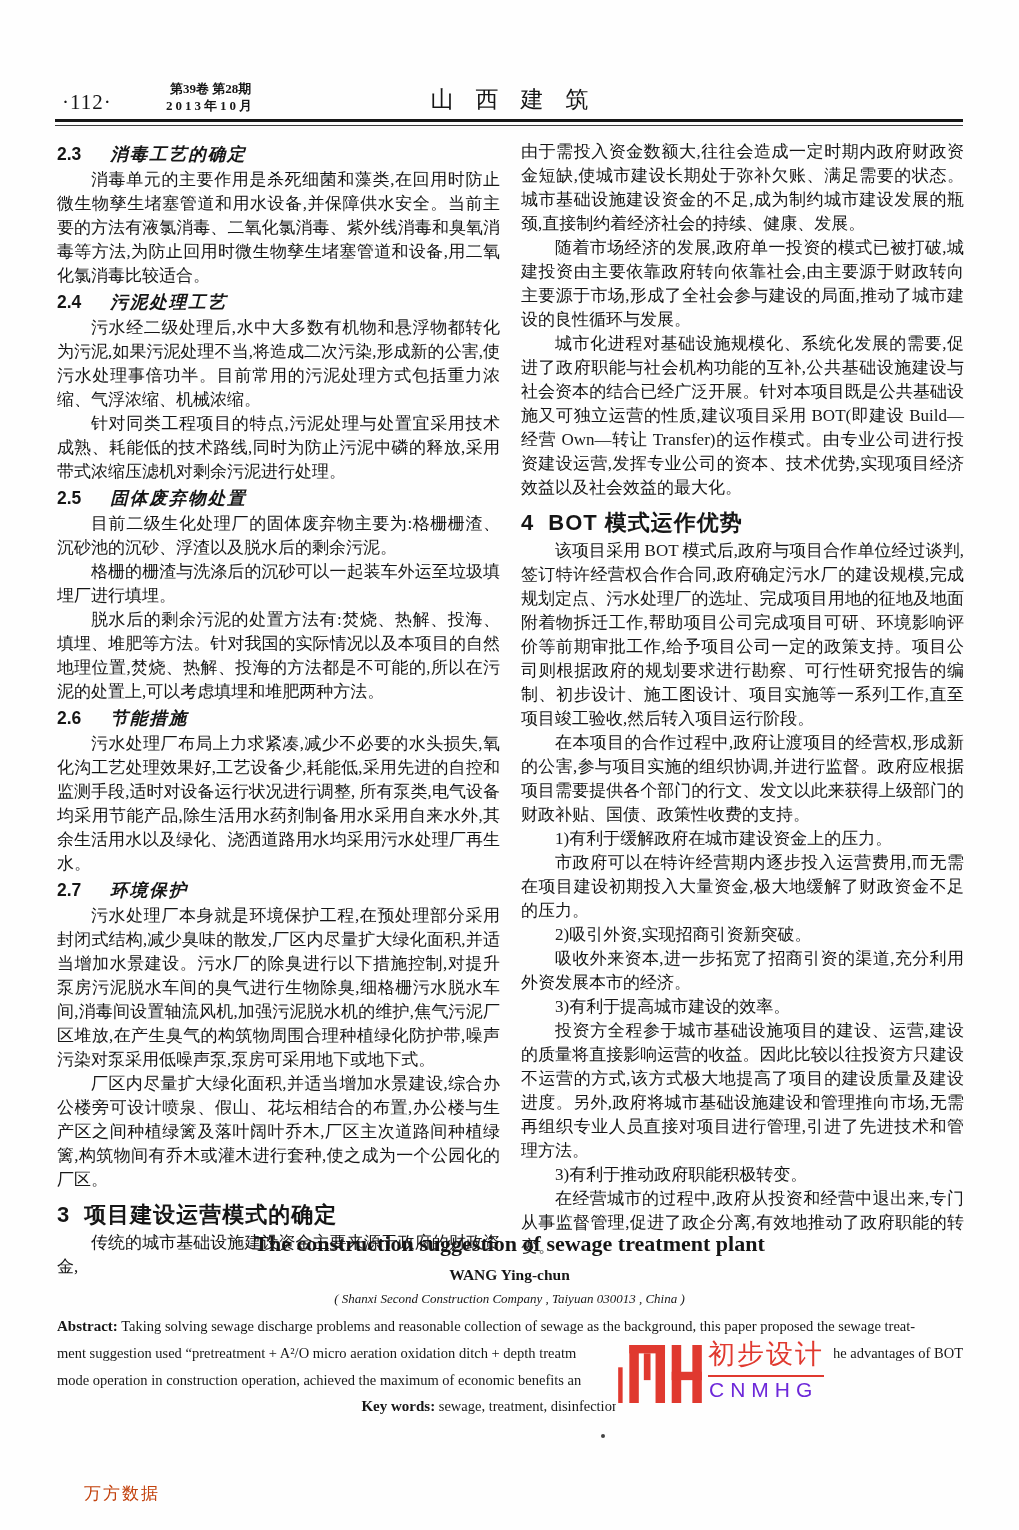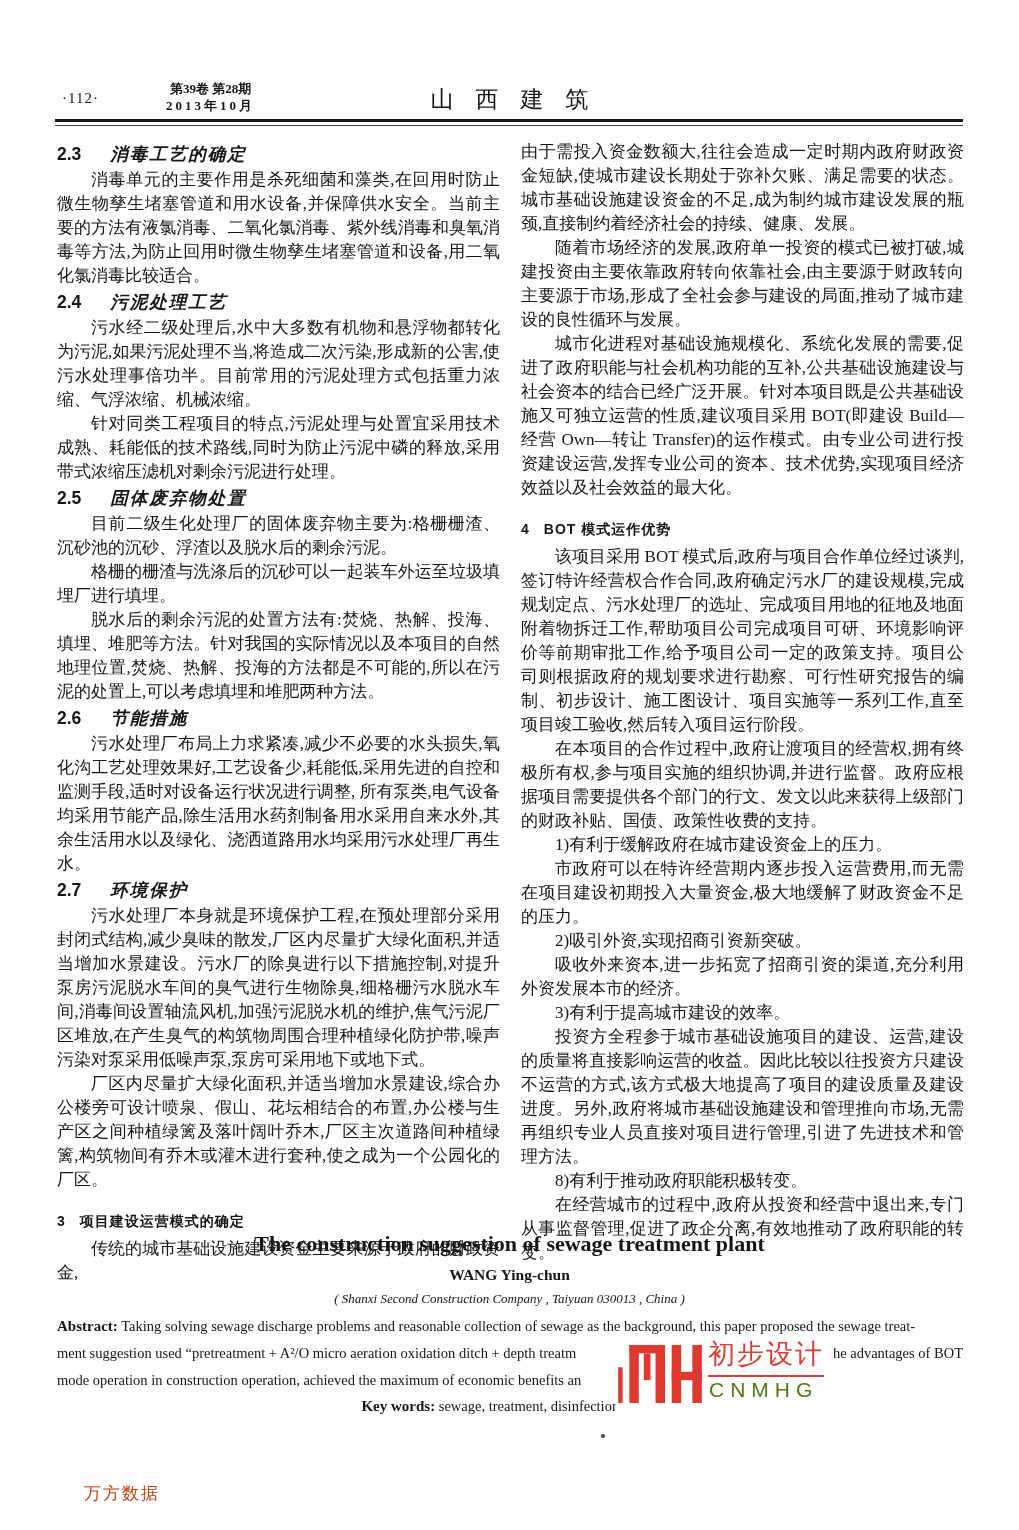--- a/index.html
+++ b/index.html
@@ -6,52 +6,52 @@
   .page{
     position:relative;
     width:1019px;height:1530px;
     background:#fefefe;
     margin:0 auto;
     font-family:"Liberation Serif",serif;
     color:#161616;
     overflow:hidden;
   }
   
-  .pagenum{position:absolute;left:62px;top:90px;font-size:15px;letter-spacing:1px;}
+  .pagenum{position:absolute;left:62px;top:90px;font-size:21px;letter-spacing:1px;}
   .volblock{position:absolute;left:166px;top:80px;font-size:13px;font-weight:bold;line-height:17px;text-align:center;}
   .volblock .date{letter-spacing:3px;}
   .journal{position:absolute;left:0;right:0;top:84px;text-align:center;
     font-size:23px;letter-spacing:22px;text-indent:22px;font-family:"Liberation Sans",sans-serif;font-weight:500;}
   .toprule{position:absolute;left:55px;width:908px;top:119px;height:3px;
     border-top:3px solid #181818;border-bottom:1px solid #3a3a3a;}
   
   .col{position:absolute;top:140px;width:443px;font-size:17px;line-height:24px;text-align:justify;}
   .col-left{left:57px;}
   .col-right{left:521px;}
   .para{text-indent:2em;margin:0;}
   .para.noindent{text-indent:0;}
   .h2{font-size:17.5px;font-weight:bold;margin:2px 0;text-align:left;}
   .h2 .hnum{font-family:"Liberation Sans",sans-serif;font-style:normal;margin-right:29px;}
   .h2 .htitle{font-style:italic;letter-spacing:2px;}
-  .h1{font-size:14px;font-weight:bold;font-family:"Liberation Sans",sans-serif;margin:17px 0 4px;text-align:left;}
+  .h1{font-size:22px;font-weight:bold;font-family:"Liberation Sans",sans-serif;margin:11px 0 4px;text-align:left;}
   .h1 .hnum{margin-right:15px;}
   .h1 .htitle{letter-spacing:1px;}
   
   .en-title{position:absolute;left:0;right:0;top:1231px;text-align:center;font-size:22px;font-weight:bold;}
   .en-author{position:absolute;left:0;right:0;top:1266px;text-align:center;font-size:15.5px;font-weight:bold;}
   .en-affil{position:absolute;left:0;right:0;top:1291px;text-align:center;font-size:13px;font-style:italic;}
   .abs{position:absolute;left:57px;width:906px;font-size:14.5px;line-height:20px;white-space:nowrap;}
   .abs b{font-size:15px;}
   .abs .rightfrag{position:absolute;right:0;top:0;}
   
   .cnlogo{position:absolute;left:616px;top:1336px;width:218px;height:84px;background:#fefefe;}
   .cnlogo svg{position:absolute;left:2px;top:9px;}
   .cnlogo .cn{position:absolute;left:92px;top:0px;font-size:27px;color:#e0392f;
     font-family:"Liberation Sans",sans-serif;letter-spacing:2px;border-bottom:2px solid #e0392f;padding-bottom:3px;}
-  .cnlogo .en{position:absolute;left:93px;top:42px;font-size:21px;color:#4d7c0f;
+  .cnlogo .en{position:absolute;left:93px;top:42px;font-size:21px;color:#6d28d9;
     font-family:"Liberation Sans",sans-serif;letter-spacing:6px;}
   .sepdot{position:absolute;left:601px;top:1434px;width:4px;height:4px;border-radius:50%;background:#444;}
   .wanfang{position:absolute;left:84px;top:1482px;font-size:17px;color:#c2410c;
     font-family:"Liberation Sans",sans-serif;letter-spacing:2px;}
 </style>
 </head>
 <body>
 
 <div class="page">
 
@@ -80,28 +80,28 @@
       <div class="para">厂区内尽量扩大绿化面积,并适当增加水景建设,综合办公楼旁可设计喷泉、假山、花坛相结合的布置,办公楼与生产区之间种植绿篱及落叶阔叶乔木,厂区主次道路间种植绿篱,构筑物间有乔木或灌木进行套种,使之成为一个公园化的厂区。</div>
       <div class="h1"><span class="hnum">3</span><span class="htitle">项目建设运营模式的确定</span></div>
       <div class="para">传统的城市基础设施建设资金主要来源于政府的财政资金,</div>
     </div>
   <div class="col col-right" id="col-right">
       <div class="para noindent">由于需投入资金数额大,往往会造成一定时期内政府财政资金短缺,使城市建设长期处于弥补欠账、满足需要的状态。城市基础设施建设资金的不足,成为制约城市建设发展的瓶颈,直接制约着经济社会的持续、健康、发展。</div>
       <div class="para">随着市场经济的发展,政府单一投资的模式已被打破,城建投资由主要依靠政府转向依靠社会,由主要源于财政转向主要源于市场,形成了全社会参与建设的局面,推动了城市建设的良性循环与发展。</div>
       <div class="para">城市化进程对基础设施规模化、系统化发展的需要,促进了政府职能与社会机构功能的互补,公共基础设施建设与社会资本的结合已经广泛开展。针对本项目既是公共基础设施又可独立运营的性质,建议项目采用 BOT(即建设 Build—经营 Own—转让 Transfer)的运作模式。由专业公司进行投资建设运营,发挥专业公司的资本、技术优势,实现项目经济效益以及社会效益的最大化。</div>
       <div class="h1"><span class="hnum">4</span><span class="htitle">BOT 模式运作优势</span></div>
       <div class="para">该项目采用 BOT 模式后,政府与项目合作单位经过谈判,签订特许经营权合作合同,政府确定污水厂的建设规模,完成规划定点、污水处理厂的选址、完成项目用地的征地及地面附着物拆迁工作,帮助项目公司完成项目可研、环境影响评价等前期审批工作,给予项目公司一定的政策支持。项目公司则根据政府的规划要求进行勘察、可行性研究报告的编制、初步设计、施工图设计、项目实施等一系列工作,直至项目竣工验收,然后转入项目运行阶段。</div>
-      <div class="para">在本项目的合作过程中,政府让渡项目的经营权,拥有终极所有权,参与项目实施的组织协调,并进行监督。政府应根据项目需要提供各个部门的行文、发文以此来获得上级部门的财政补贴、国债、政策性收费的支持。</div>
+      <div class="para">在本项目的合作过程中,政府让渡项目的经营权,形成新的公害,参与项目实施的组织协调,并进行监督。政府应根据项目需要提供各个部门的行文、发文以此来获得上级部门的财政补贴、国债、政策性收费的支持。</div>
       <div class="para">1)有利于缓解政府在城市建设资金上的压力。</div>
       <div class="para">市政府可以在特许经营期内逐步投入运营费用,而无需在项目建设初期投入大量资金,极大地缓解了财政资金不足的压力。</div>
       <div class="para">2)吸引外资,实现招商引资新突破。</div>
       <div class="para">吸收外来资本,进一步拓宽了招商引资的渠道,充分利用外资发展本市的经济。</div>
       <div class="para">3)有利于提高城市建设的效率。</div>
       <div class="para">投资方全程参于城市基础设施项目的建设、运营,建设的质量将直接影响运营的收益。因此比较以往投资方只建设不运营的方式,该方式极大地提高了项目的建设质量及建设进度。另外,政府将城市基础设施建设和管理推向市场,无需再组织专业人员直接对项目进行管理,引进了先进技术和管理方法。</div>
-      <div class="para">8)有利于推动政府职能积极转变。</div>
+      <div class="para">3)有利于推动政府职能积极转变。</div>
       <div class="para">在经营城市的过程中,政府从投资和经营中退出来,专门从事监督管理,促进了政企分离,有效地推动了政府职能的转变。</div>
     </div>
 
   <div class="en-title">The construction suggestion of sewage treatment plant</div>
   <div class="en-author">WANG Ying-chun</div>
   <div class="en-affil">( Shanxi Second Construction Company , Taiyuan 030013 , China )</div>
 
   <div class="abs" style="top:1316px;">
     <b>Abstract:</b>
     <span>Taking solving sewage discharge problems and reasonable collection of sewage as the background, this paper proposed the sewage treat-</span>

